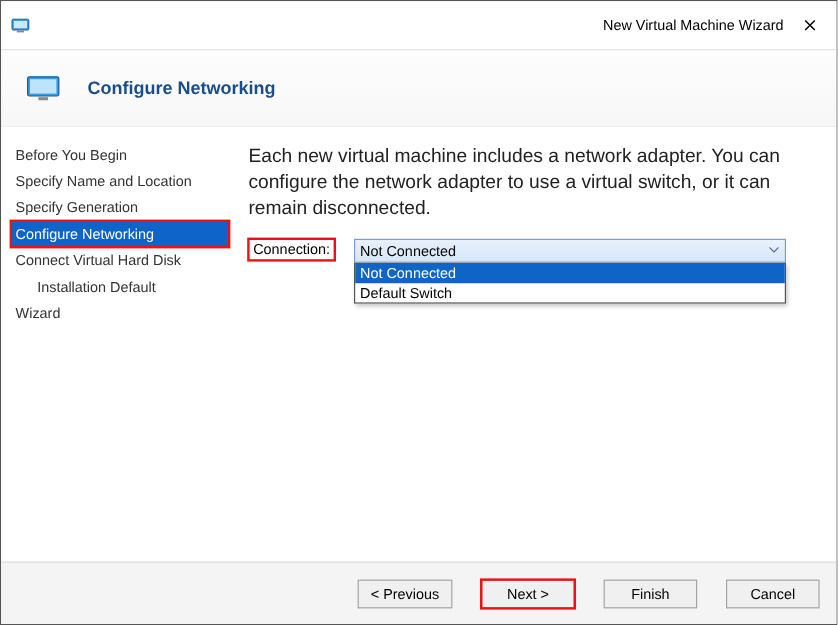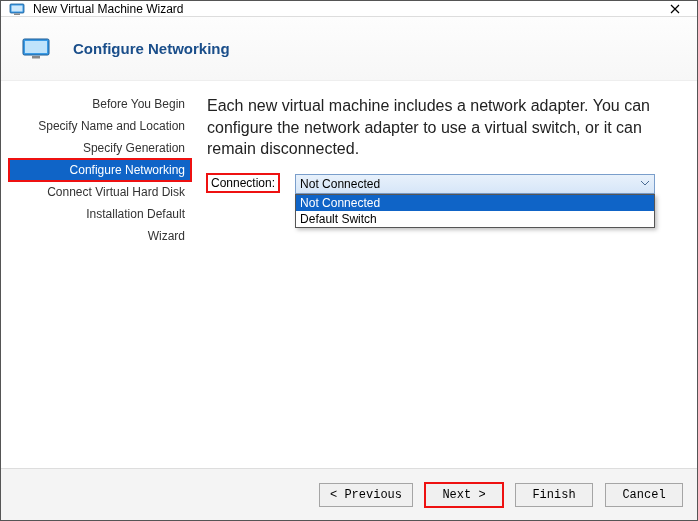--- a/index.html
+++ b/index.html
@@ -12,26 +12,27 @@
   }
   .window {
     width: 698px; height: 521px;
     border: 1px solid #555;
     background: #fff;
     position: relative;
     display: flex;
     flex-direction: column;
   }
   .titlebar {
-    height: 16px;
+    height: 41px;
     display: flex;
     align-items: center;
     padding: 0 0 0 8px;
     background: #fff;
     border-bottom: 1px solid #ddd;
+    text-align: right;
   }
   .titlebar .win-icon {
     width: 16px; height: 16px;
     margin-right: 8px;
     display: flex; align-items: center;
   }
   .titlebar .title-text { flex: 1; font-size: 12px; }
   .titlebar .close {
     width: 44px; height: 30px;
     display: flex; align-items: center; justify-content: center;
@@ -66,21 +67,20 @@
   .sidebar {
     width: 190px;
     padding: 12px 0 0 8px;
   }
   .sidebar .step {
     padding: 4px 6px 4px 4px;
     font-size: 12px;
     color: #333;
     cursor: default;
     white-space: nowrap;
-    text-align: right;
   }
   .sidebar .step.indent { padding-left: 22px; }
   .sidebar .step.active {
     background: #0f64c7;
     color: #fff;
   }
   .hl-red { outline: 2px solid #e11; outline-offset: -1px; }
 
   .main {
     flex: 1;
@@ -134,23 +134,22 @@
     color: #fff;
   }
 
   .footer {
     height: 52px;
     border-top: 1px solid #ddd;
     display: flex;
     align-items: center;
     justify-content: flex-end;
     padding-right: 14px;
-    gap: 12px;
+    gap: 24px;
     background: #f4f4f4;
-    font-family: Liberation Mono, monospace;
   }
   .btn {
     min-width: 78px;
     height: 24px;
     background: #f0f0f0;
     border: 1px solid #a5a5a5;
     font-size: 12px;
     display:flex; align-items:center; justify-content:center;
     padding: 0 10px;
     cursor: default;

